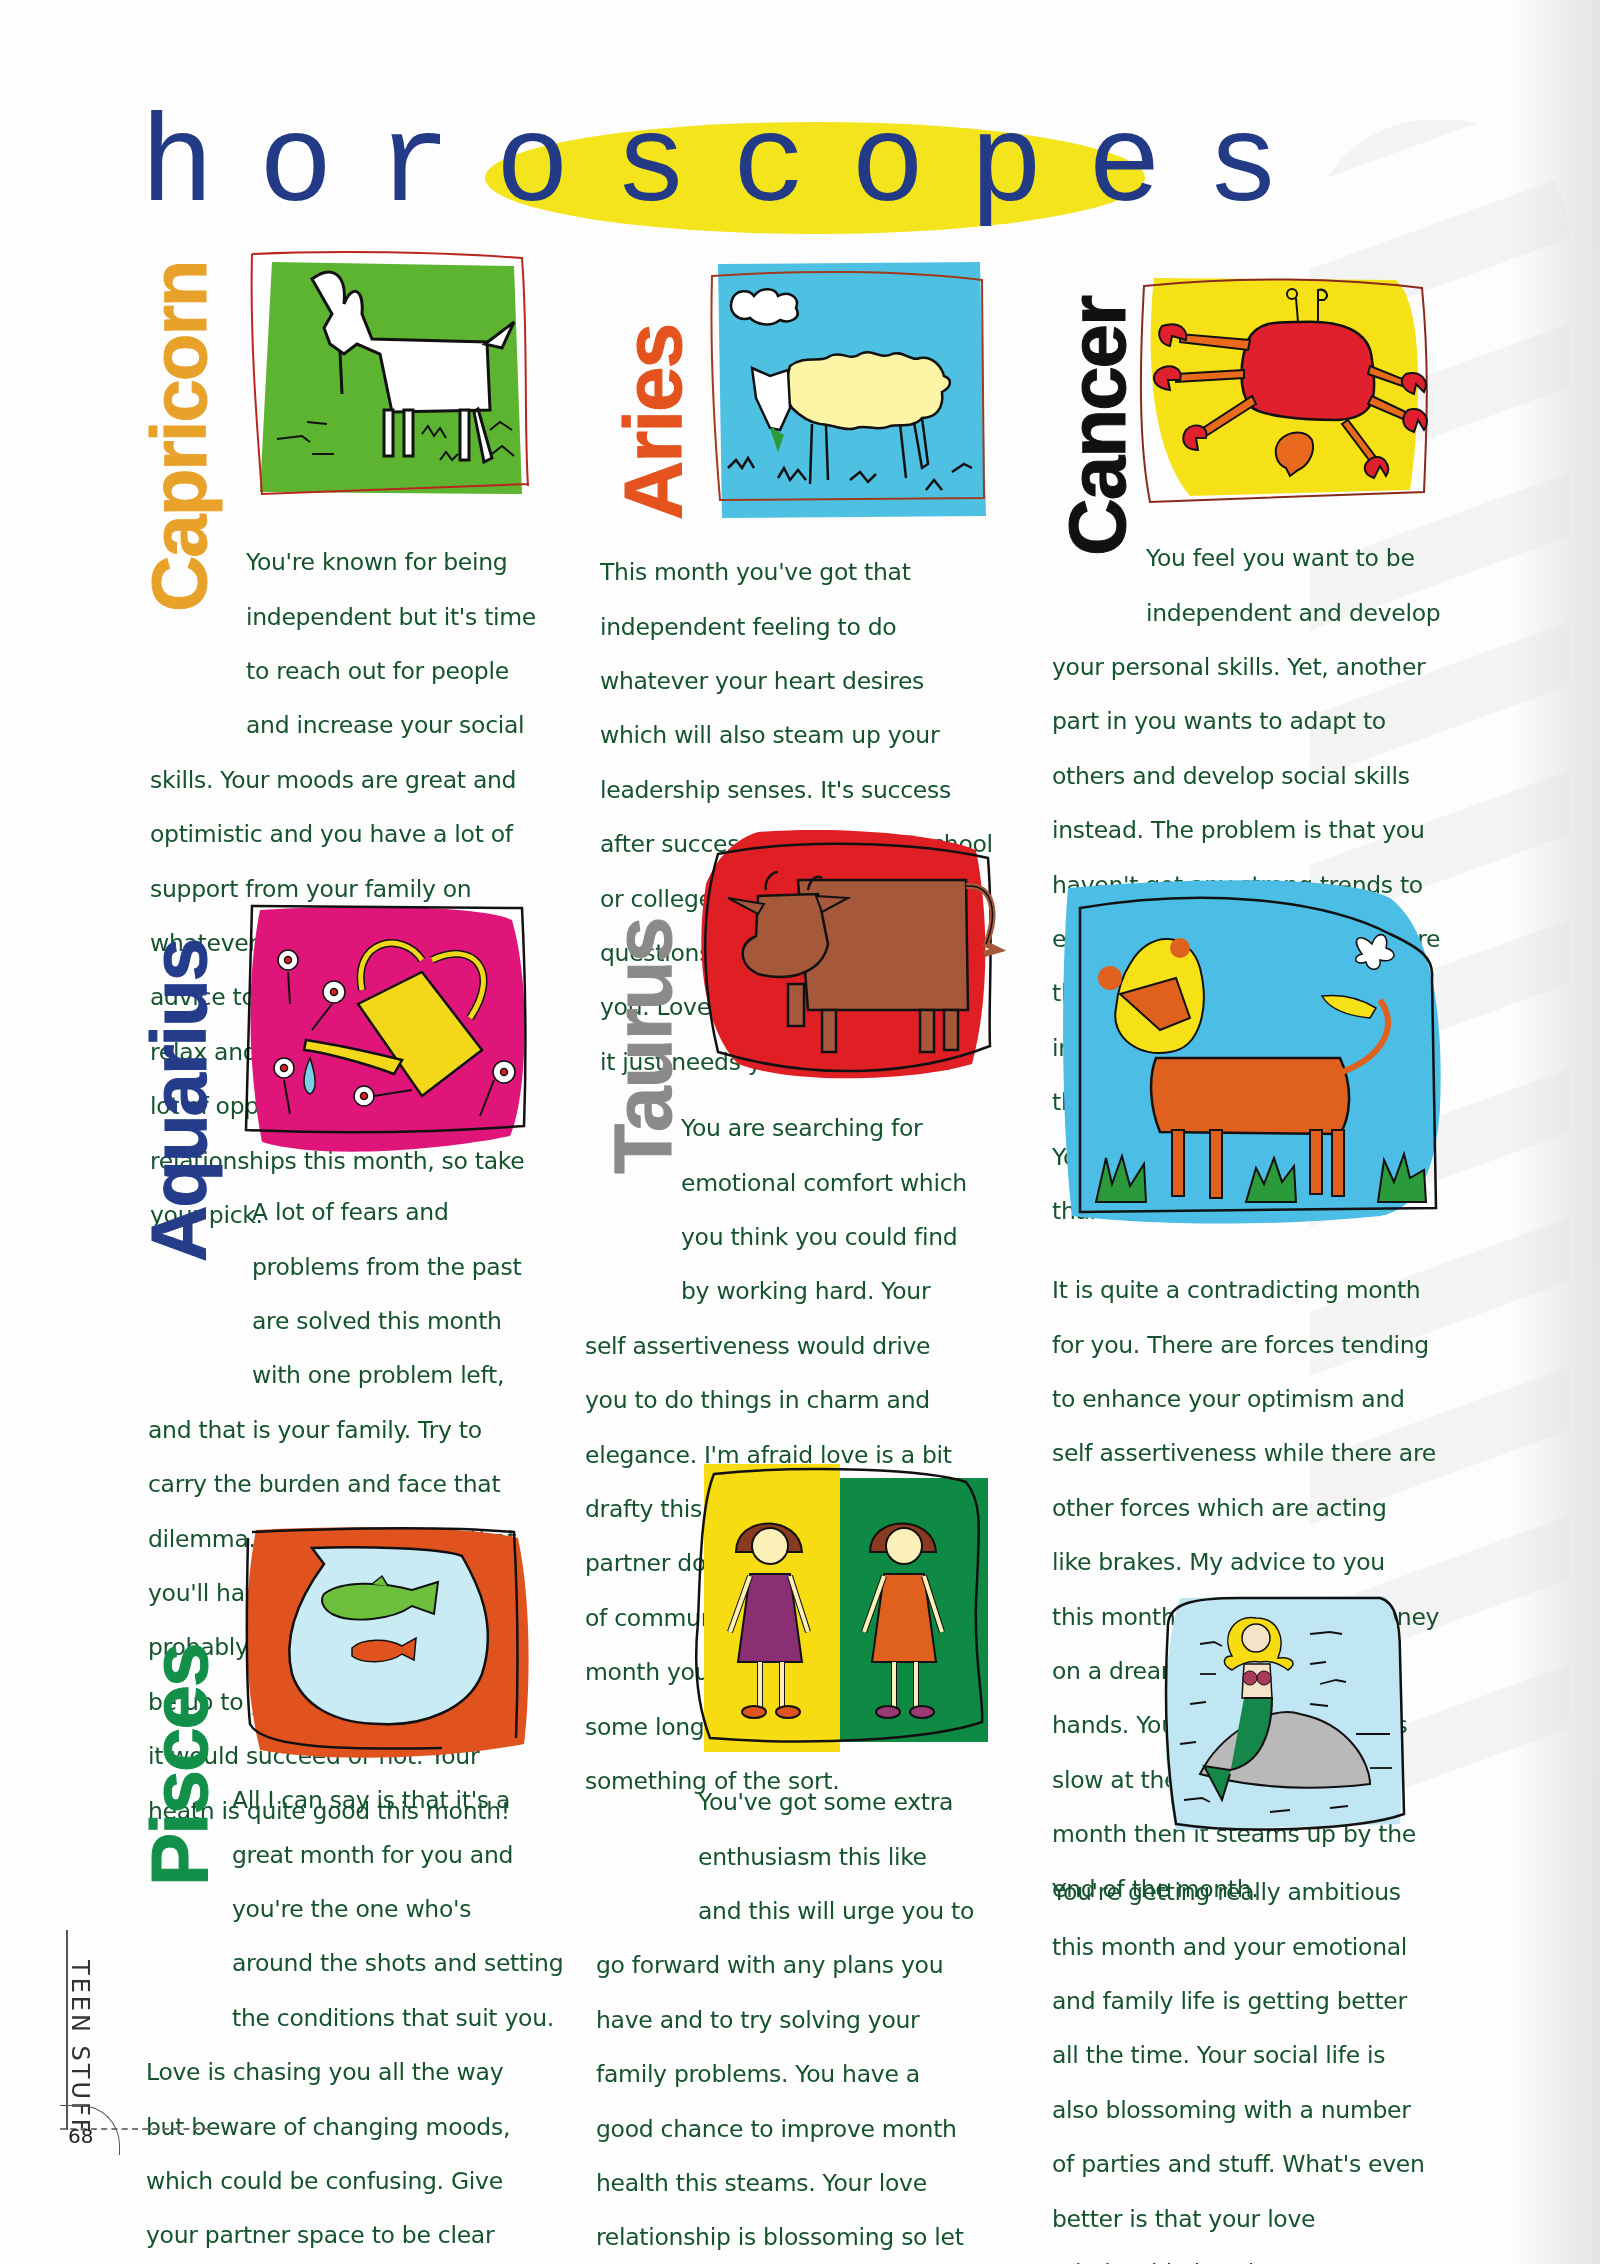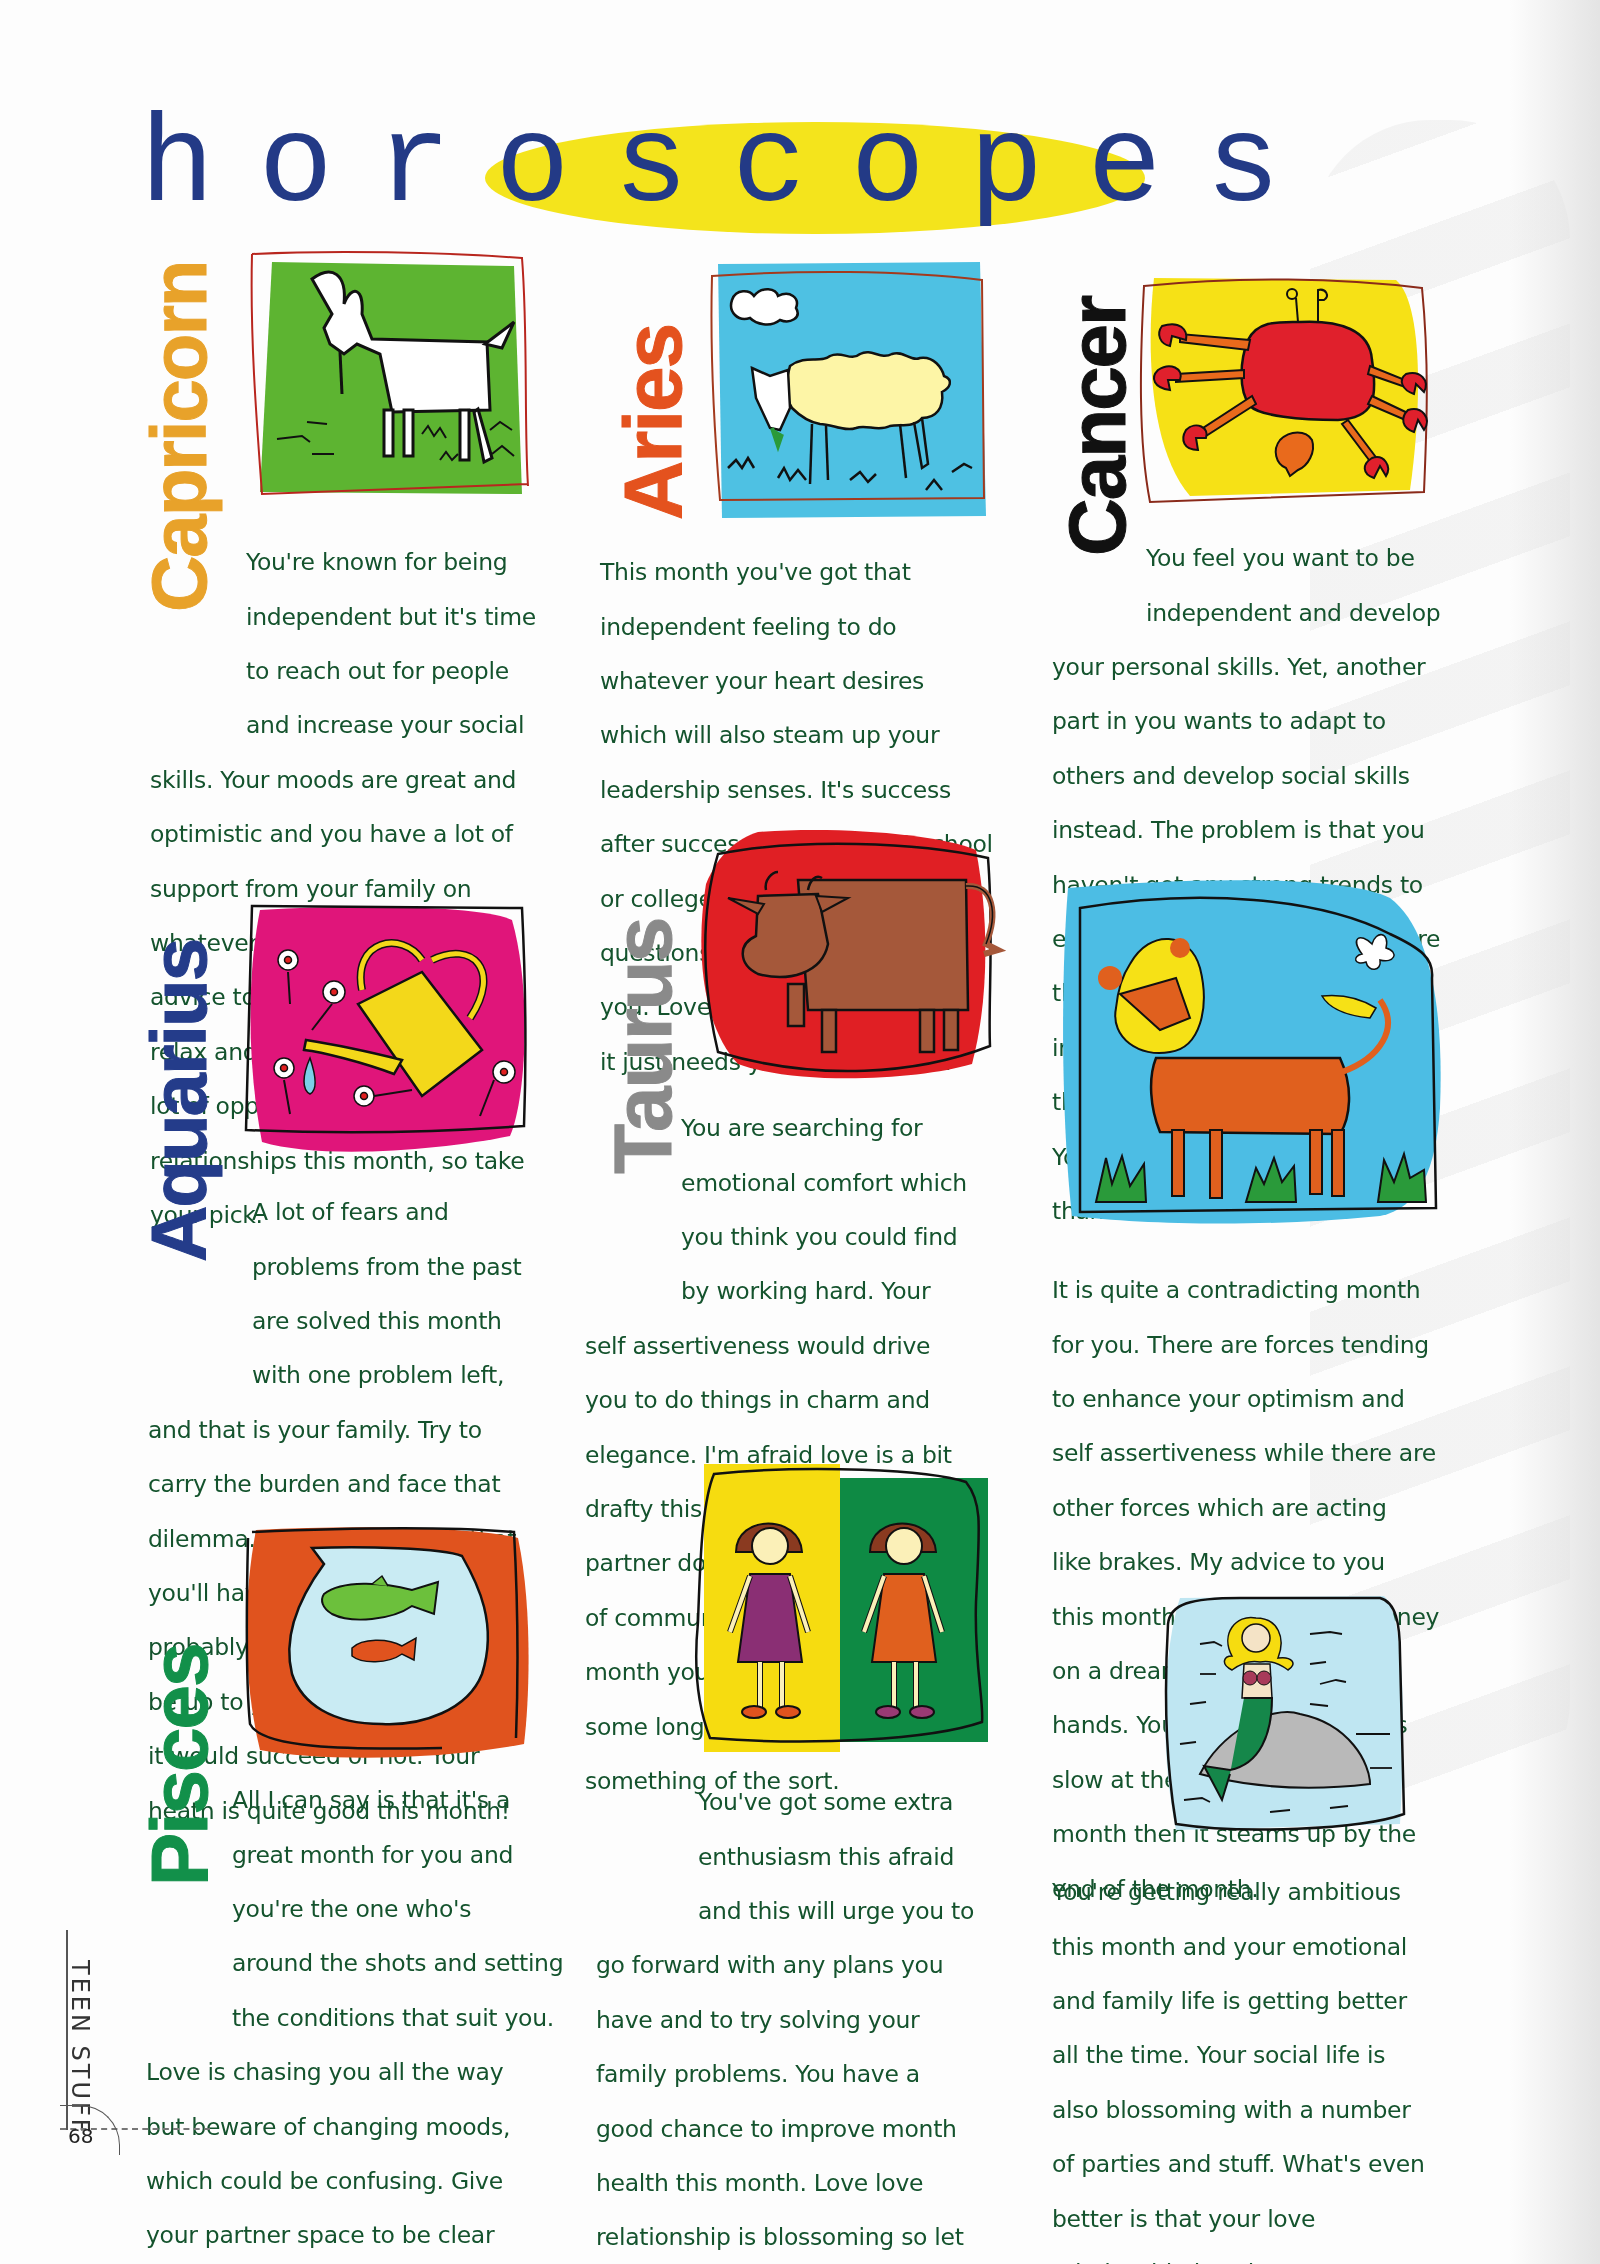--- a/index.html
+++ b/index.html
@@ -359,27 +359,27 @@
     <path d="M194 114 L174 170 M234 114 L252 170" fill="none" stroke-width="6"></path>
       <path d="M194 114 L174 170 M234 114 L252 170" fill="none" stroke="#fbf0b8" stroke-width="4"></path>
     <path d="M204 200 L204 246 M226 200 L226 246" fill="none" stroke-width="6"></path>
       <path d="M204 200 L204 246 M226 200 L226 246" fill="none" stroke="#fbf0b8" stroke-width="4"></path>
     <ellipse cx="198" cy="250" rx="12" ry="6" fill="#9a3a74"></ellipse>
       <ellipse cx="232" cy="250" rx="12" ry="6" fill="#9a3a74"></ellipse>
   </g>
 </svg>
 <div class="body-text" style="left:596px; top:1762px; width:420px;">
   <div style="padding-left:102px">You've got some extra</div>
-  <div style="padding-left:102px">enthusiasm this afraid</div>
+  <div style="padding-left:102px">enthusiasm this like</div>
   <div style="padding-left:102px">and this will urge you to</div>
   <div>go forward with any plans you</div>
   <div>have and to try solving your</div>
   <div>family problems. You have a</div>
   <div>good chance to improve month</div>
-  <div>health this month. Love love</div>
+  <div>health this steams. Your love</div>
   <div>relationship is blossoming so let</div>
   
   
   
 </div>
 
 <svg class="art" style="left:1160px; top:1594px;" width="250" height="240" viewBox="0 0 250 240">
   <path d="M20 4 L224 2 C244 20 246 120 240 230 L16 236 C0 160 2 60 20 4 Z" fill="#bfe6f2"></path>
   <path d="M8 30 C10 10 30 4 80 4 L220 4 C236 8 240 30 240 60 L244 220 C200 236 80 240 16 230 C6 170 4 100 8 30 Z" fill="none" stroke="#111" stroke-width="2.5"></path>
   <path d="M40 180 C60 140 110 110 140 120 C190 130 210 170 210 190 C160 196 100 196 40 180 Z" fill="#b9b9b9" stroke="#111" stroke-width="2"></path>

